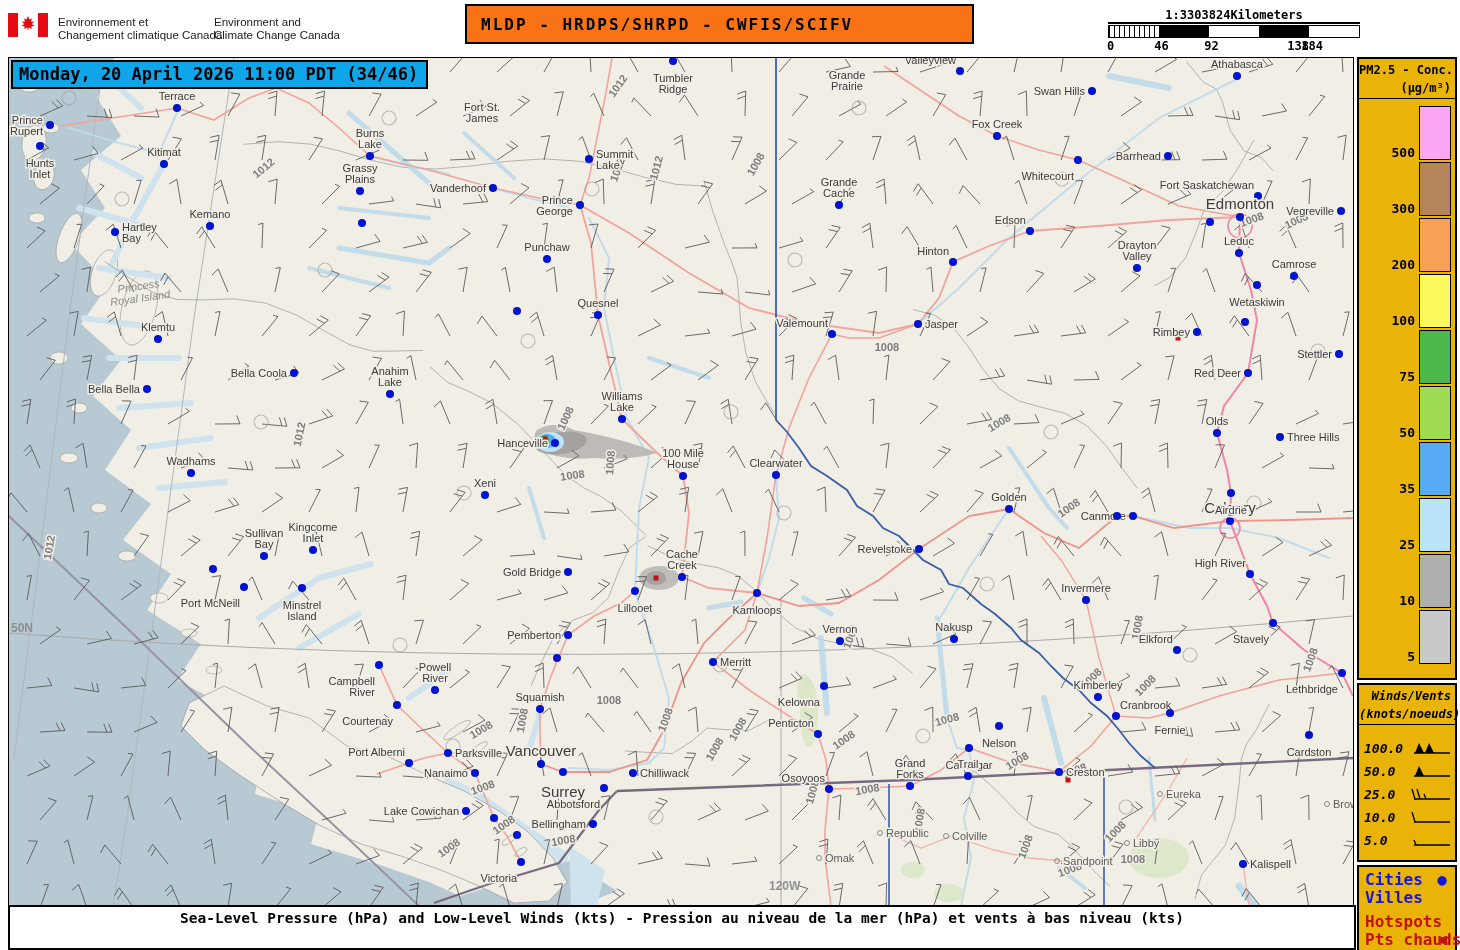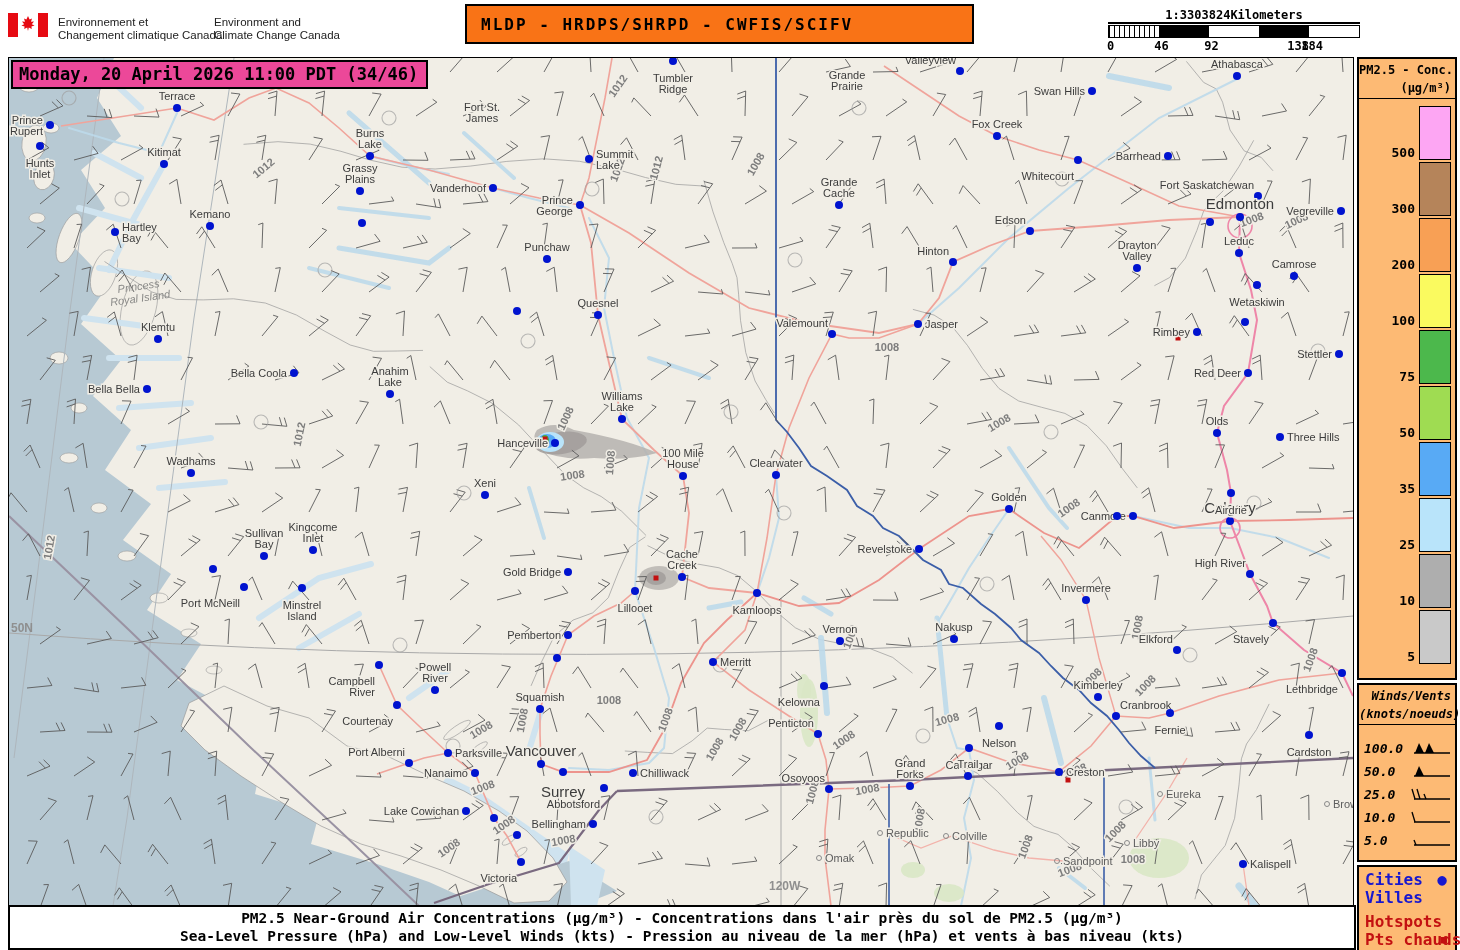--- a/index.html
+++ b/index.html
@@ -20,25 +20,25 @@
   #scale-seg{display:flex;height:11px;border:1px solid #000;margin-top:1px;}
   .seg{width:50px;height:11px;}
   .seg.hash{background:repeating-linear-gradient(90deg,#000 0 1px,#fff 1px 5px);}
   .seg.b{background:#000;} .seg.w{background:#fff;border-left:1px solid #000;}
   #scale-nums{position:relative;height:14px;font-family:"DejaVu Sans Mono",monospace;
               font-weight:bold;font-size:12px;}
   #scale-nums span{position:absolute;top:1px;transform:translateX(-40%);}
   
   #map-box{position:absolute;left:8px;top:57px;width:1344px;height:848px;border:1.5px solid #000;
            background:#f1eee6;overflow:hidden;}
-  #stamp{position:absolute;left:2px;top:2px;border:2px solid #000;background:#ec4899;
+  #stamp{position:absolute;left:2px;top:2px;border:2px solid #000;background:#0ea5e9;
          font-family:"DejaVu Sans Mono",monospace;font-weight:bold;font-size:17px;
          padding:2px 8px 3px 6px;white-space:nowrap;z-index:5;}
   
-  .sidebox{position:absolute;left:1357px;width:96px;border:2px solid #000;background:#fdba74;
+  .sidebox{position:absolute;left:1357px;width:96px;border:2px solid #000;background:#eab308;
            font-family:"DejaVu Sans Mono",monospace;}
   #pm-box{top:57px;height:619px;}
   .leg-title{font-weight:bold;font-size:12px;text-align:right;padding:4px 4px 0 0;line-height:14px;
              white-space:nowrap;}
   #pm-hr,#wind-hr{border-top:1.5px solid #000;margin-top:3px;}
   #swatches{position:relative;margin-top:7px;}
   .sw-row{position:relative;height:56px;}
   .sw{position:absolute;right:4px;top:0;width:30px;height:52px;border:1px solid #000;}
   .sw-lab{position:absolute;right:40px;bottom:2px;font-weight:bold;font-size:13px;}
   #wind-box{top:683px;height:175px;font-style:italic;}
@@ -3044,16 +3044,15 @@
     <div class="ck blue"><span>Cities</span>
       <span class="mark" style="color:#1717cf">●</span></div>
     <div class="ck blue">Villes</div>
     <div style="height:6px"></div>
     <div class="ck red"><span>Hotspots</span>
       <span class="mark" style="color:#c31111;font-size:11px">■</span></div>
     <div class="ck red">Pts chauds</div>
   </div>
 
   <div id="footer">
-    <div>PM2.5 Near-Ground Air Concentrations (µg/m³) - Concentrations dans l'air près du sol de PM2.5 (µg/m³)</div>
     <div>Sea-Level Pressure (hPa) and Low-Level Winds (kts) - Pression au niveau de la mer (hPa) et vents à bas niveau (kts)</div>
   </div>
 </div>
 
 </body></html>

